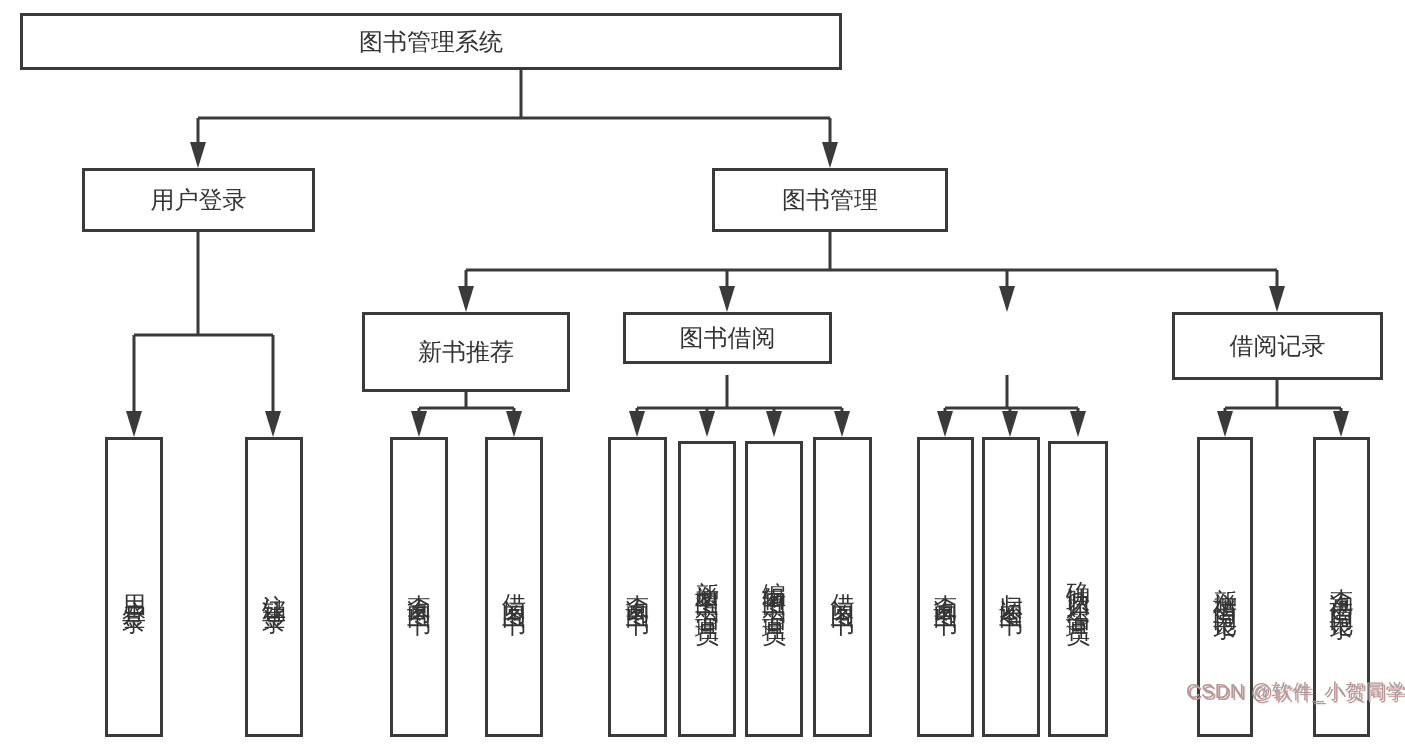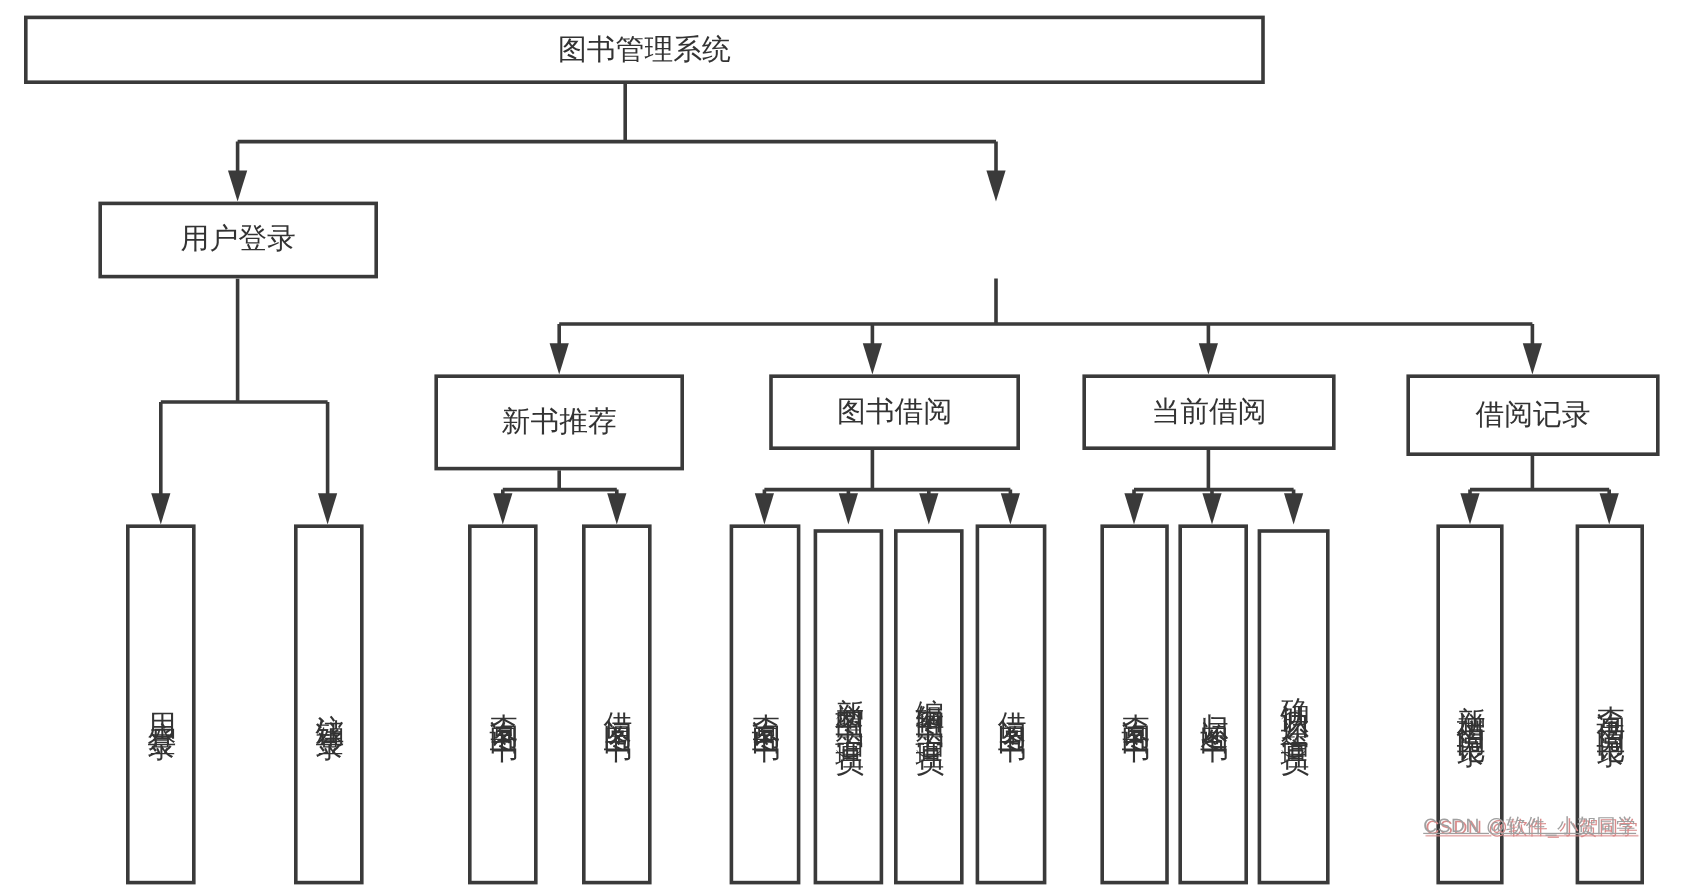--- a/index.html
+++ b/index.html
@@ -20,22 +20,22 @@
     position:absolute;box-sizing:border-box;border:3px solid var(--line);
     background:var(--box-bg);display:flex;align-items:center;justify-content:center;
     color:var(--text);font-size:24px;line-height:1;z-index:2;
   }
   .vbox span{
     writing-mode:vertical-rl;text-orientation:mixed;letter-spacing:6px;
     white-space:nowrap;
   }
   #watermark{
     position:absolute;left:1186px;top:678px;width:215px;z-index:5;
-    font-size:16px;letter-spacing:0.5px;color:var(--watermark);
-    text-shadow:2px 2px 0 var(--watermark-shadow);white-space:nowrap;text-decoration:underline;
+    font-size:20px;letter-spacing:0.5px;color:var(--watermark);
+    text-shadow:2px 2px 0 var(--watermark-shadow);white-space:nowrap;
   }
 </style>
 </head>
 <body>
 
 <div id="canvas">
 
   <svg id="edges" viewBox="0 0 1405 747" xmlns="http://www.w3.org/2000/svg">
     <g stroke="var(--line)" stroke-width="3" fill="none">
       <path d="M521 70 V118 M198 118 H830 M198 118 V146 M830 118 V146"></path>
@@ -72,36 +72,36 @@
       <polygon fill="var(--line)" stroke="none" points="1002,411 1018,411 1010,437"></polygon>
       <polygon fill="var(--line)" stroke="none" points="1070,411 1086,411 1078,437"></polygon>
     </g>
     <g stroke="var(--line)" stroke-width="3" fill="none">
       <path d="M1277 375 V408 M1225 408 H1341 M1225 408 V415 M1341 408 V415"></path>
       <polygon fill="var(--line)" stroke="none" points="1217,411 1233,411 1225,437"></polygon>
       <polygon fill="var(--line)" stroke="none" points="1333,411 1349,411 1341,437"></polygon>
     </g>
   </svg>
 
-  <div class="node hbox" style="left:20px;top:13px;width:1034px;height:57px">
+  <div class="node hbox" style="left:20px;top:13px;width:822px;height:57px">
     <span>图书管理系统</span>
   </div>
 
   <div class="node hbox" style="left:82px;top:168px;width:233px;height:64px">
     <span>用户登录</span>
   </div>
+  <div class="node hbox" style="left:712px;top:168px;width:236px;height:64px">
+    <span>图书管理</span>
+  </div>
 
   <div class="node hbox" style="left:362px;top:312px;width:208px;height:80px">
     <span>新书推荐</span>
   </div>
-  <div class="node hbox" style="left:641px;top:312px;width:209px;height:63px">
+  <div class="node hbox" style="left:623px;top:312px;width:209px;height:52px">
     <span>图书借阅</span>
-  </div>
-  <div class="node hbox" style="left:902px;top:312px;width:211px;height:63px">
-    <span>当前借阅</span>
   </div>
   <div class="node hbox" style="left:1172px;top:312px;width:211px;height:68px">
     <span>借阅记录</span>
   </div>
 
   <div class="node vbox" style="left:105px;top:437px;width:58px;height:300px">
     <span>用户登录</span>
   </div>
   <div class="node vbox" style="left:245px;top:437px;width:58px;height:300px">
     <span>注销登录</span>

